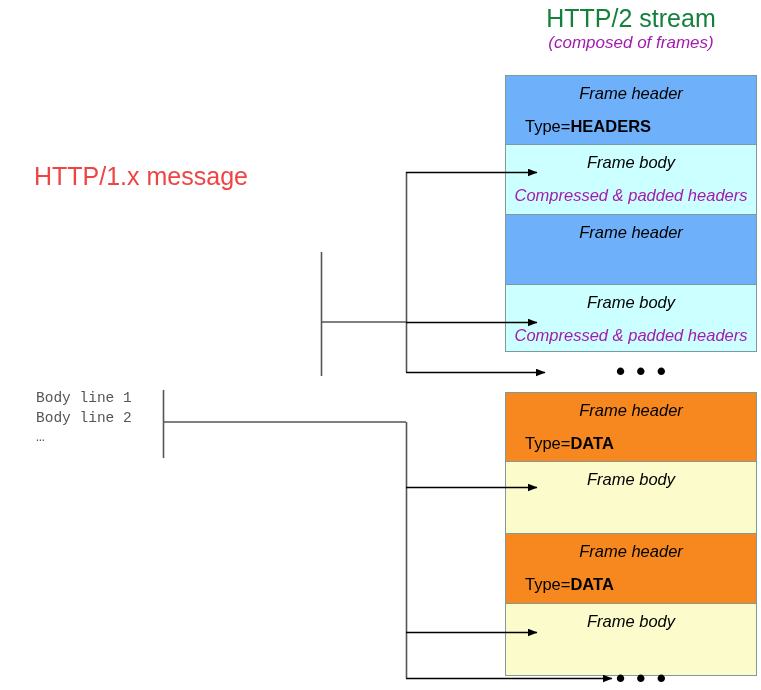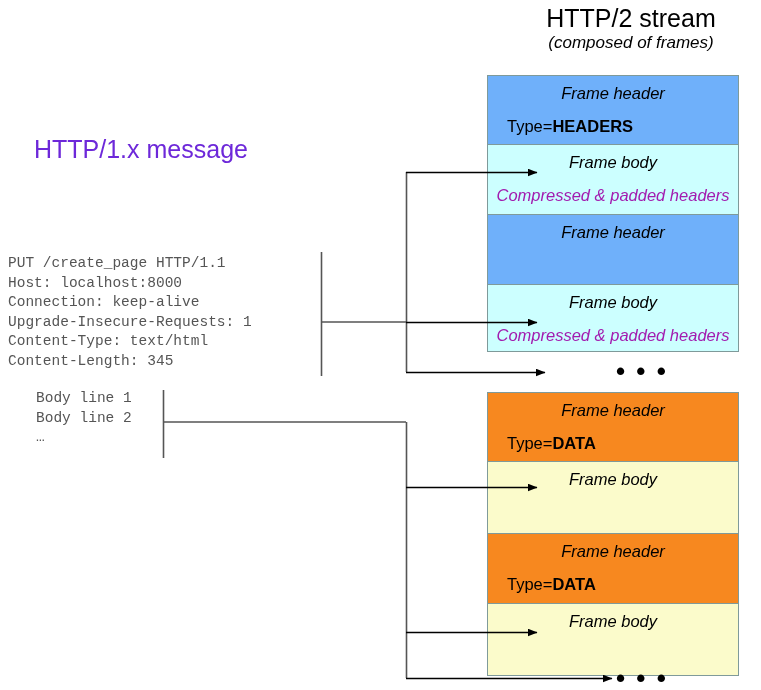--- a/index.html
+++ b/index.html
@@ -17,59 +17,59 @@
   }
 
   
   .stream-title {
     position: absolute;
     left: 505px;
     top: 4px;
     width: 252px;
     text-align: center;
     font-size: 25px;
-    color: #000000;
+    color: #15803d;
     line-height: 1.15;
   }
   .stream-subtitle {
     position: absolute;
     left: 505px;
     top: 33px;
     width: 252px;
     text-align: center;
     font-size: 17px;
     font-style: italic;
-    color: #000000;
+    color: #a21caf;
   }
   .http1-title {
     position: absolute;
     left: 34px;
-    top: 135px;
+    top: 162px;
     font-size: 25px;
-    color: #6d28d9;
+    color: #ef4444;
     white-space: pre;
   }
 
   
   .msg-block {
     position: absolute;
     left: 8px;
     font-family: "Liberation Mono", "DejaVu Sans Mono", monospace;
     font-size: 14.5px;
     line-height: 19.5px;
     color: #555555;
     white-space: pre;
   }
   #msg-headers { top: 254px; }
   #msg-body    { top: 389px; margin-left: 28px; }
 
   
   .stack {
     position: absolute;
-    left: 487px;
+    left: 505px;
     width: 252px;
     box-sizing: border-box;
   }
   #stack-headers { top: 75px; }
   #stack-data    { top: 392px; }
 
   .frame-cell {
     position: relative;
     box-sizing: border-box;
     border: 1px solid #7f9a9a;
@@ -142,26 +142,20 @@
 </style>
 </head>
 <body>
 
 <div id="canvas">
 
   <div class="stream-title">HTTP/2 stream</div>
   <div class="stream-subtitle">(composed of frames)</div>
   <div class="http1-title">HTTP/1.x message</div>
 
-  <div class="msg-block" id="msg-headers">PUT /create_page HTTP/1.1
-Host: localhost:8000
-Connection: keep-alive
-Upgrade-Insecure-Requests: 1
-Content-Type: text/html
-Content-Length: 345</div>
   <div class="msg-block" id="msg-body">Body line 1
 Body line 2
 …</div>
 
   <div class="stack" id="stack-headers">
 
     <div class="frame-cell cell-blue">
       <div class="cell-line1">Frame header</div>
       <div class="cell-line2"><span>Type=</span><b>HEADERS</b></div>
     </div>

